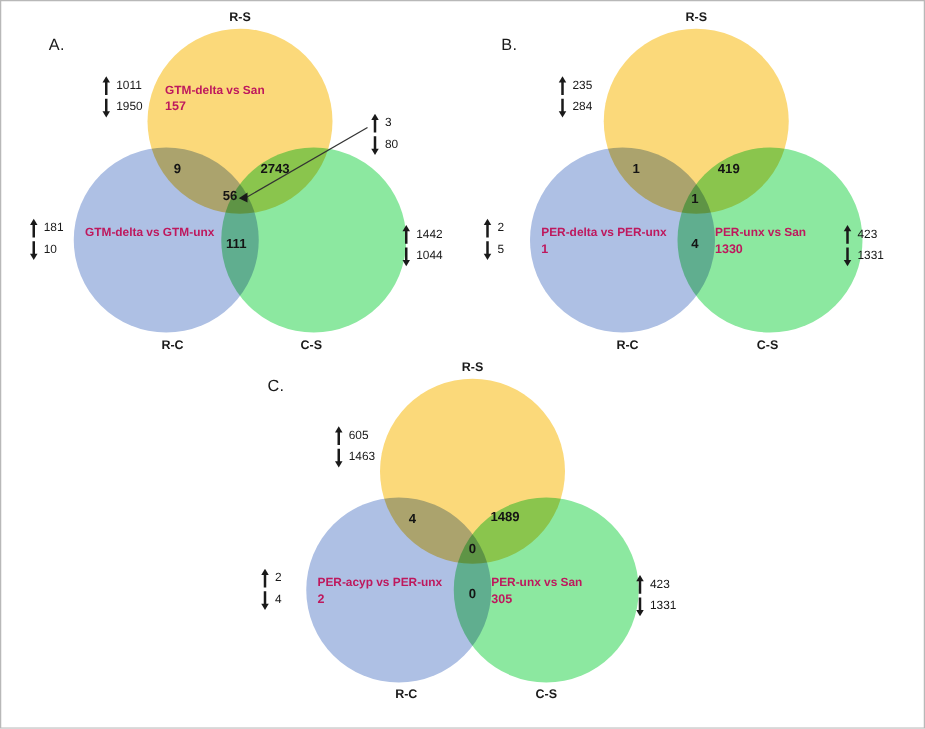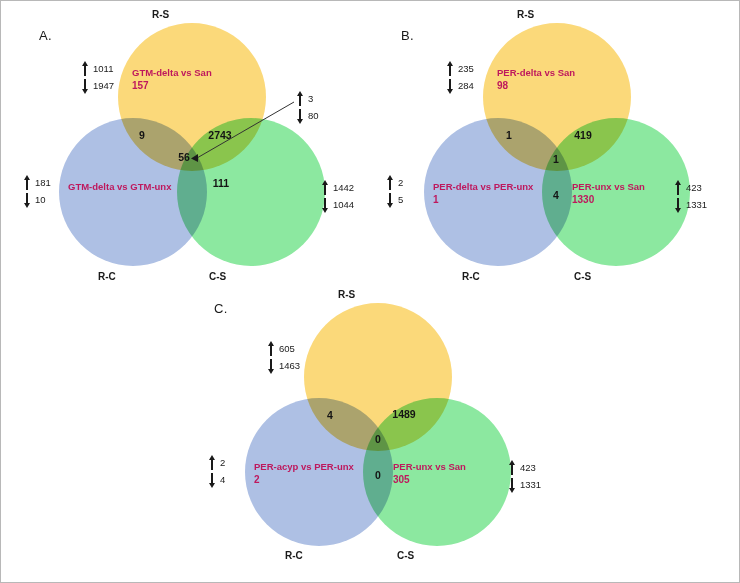--- a/index.html
+++ b/index.html
@@ -42,20 +42,21 @@
   .c-left   { background: #aec0e4; }
   .c-right  { background: #8ce8a0; }
 
   
   .set-label {
     position: absolute;
     font-size: 10px;
     font-weight: bold;
     color: #1a1a1a;
     white-space: nowrap;
+    text-align: center;
   }
   
   .region {
     position: absolute;
     text-align: left;
     white-space: nowrap;
     color: #be185d;
     z-index: 5;
     font-weight: bold;
   }
@@ -162,36 +163,36 @@
       <span class="rname">GTM-delta vs San</span>
       <span class="rval">157</span>
     </div>
     <div class="region" style="left:67px; top:179px; width:126px;">
       <span class="rname">GTM-delta vs GTM-unx</span>
     </div>
 
     <div class="inter" style="left:129px; top:128px; width:24px;">9</div>
     <div class="inter" style="left:198px; top:128px; width:42px;">2743</div>
     <div class="inter" style="left:170px; top:150px; width:26px;">56</div>
-    <div class="inter" style="left:172px; top:176px; width:32px;margin-left:32px;">111</div>
+    <div class="inter" style="left:172px; top:188px; width:32px;">111</div>
 
     <div class="updown" style="left:80px; top:59px;">
       <div class="ud-row">
         <span class="arrow up">
             <b></b>
             <i></i>
           </span>
         <span class="num">1011</span>
       </div>
       <div class="ud-row">
         <span class="arrow down">
             <i></i>
             <b></b>
           </span>
-        <span class="num">1947</span>
+        <span class="num">1950</span>
       </div>
     </div>
 
     <div class="updown" style="left:22px; top:173px;">
       <div class="ud-row">
         <span class="arrow up">
             <b></b>
             <i></i>
           </span>
         <span class="num">181</span>
@@ -252,24 +253,20 @@
     <div class="set-label" style="left:148px; top:8px; width:80px;">R-S</div>
     <div class="set-label" style="left:93px; top:270px; width:80px;">R-C</div>
     <div class="set-label" style="left:205px; top:270px; width:80px;">C-S</div>
 
     <div class="venn" style="left:0; top:0; width:372px; height:295px;">
       <div class="circle c-top" style="left:114px; top:22px;  width:148px; height:148px;"></div>
       <div class="circle c-left" style="left:55px;  top:117px; width:148px; height:148px;"></div>
       <div class="circle c-right" style="left:173px; top:117px; width:148px; height:148px;"></div>
     </div>
 
-    <div class="region" style="left:128px; top:65px; width:120px;">
-      <span class="rname">PER-delta vs San</span>
-      <span class="rval">98</span>
-    </div>
     <div class="region" style="left:64px; top:179px; width:126px;">
       <span class="rname">PER-delta vs PER-unx</span>
       <span class="rval">1</span>
     </div>
     <div class="region" style="left:203px; top:179px; width:112px;">
       <span class="rname">PER-unx vs San</span>
       <span class="rval">1330</span>
     </div>
 
     <div class="inter" style="left:128px; top:128px; width:24px;">1</div>

